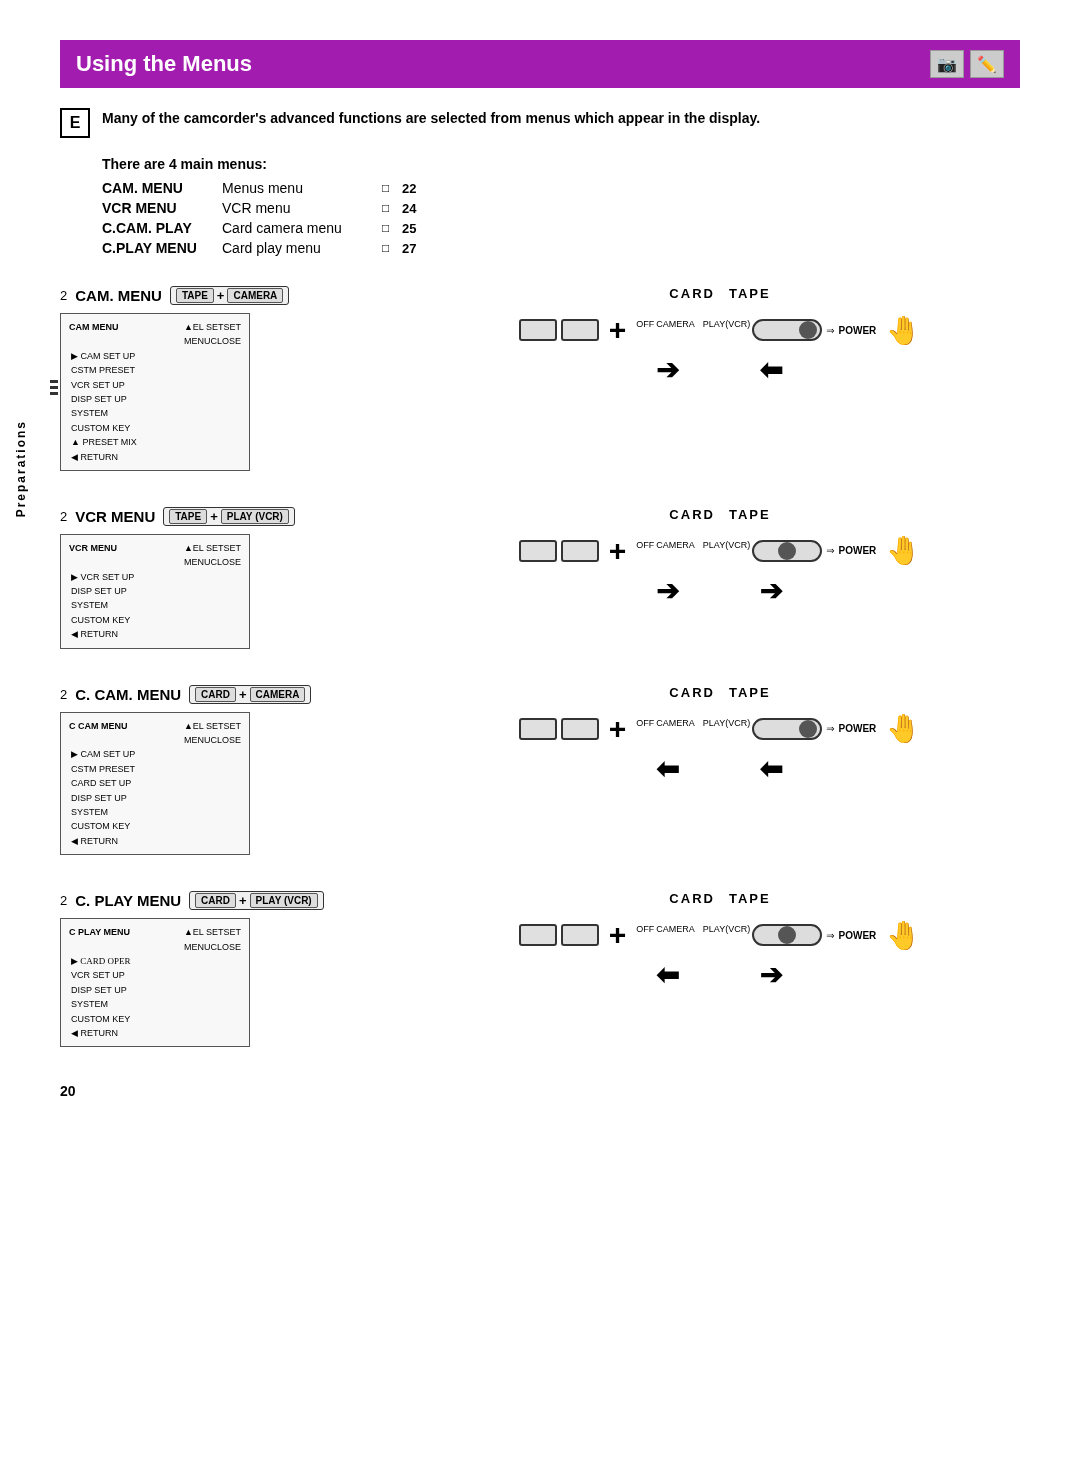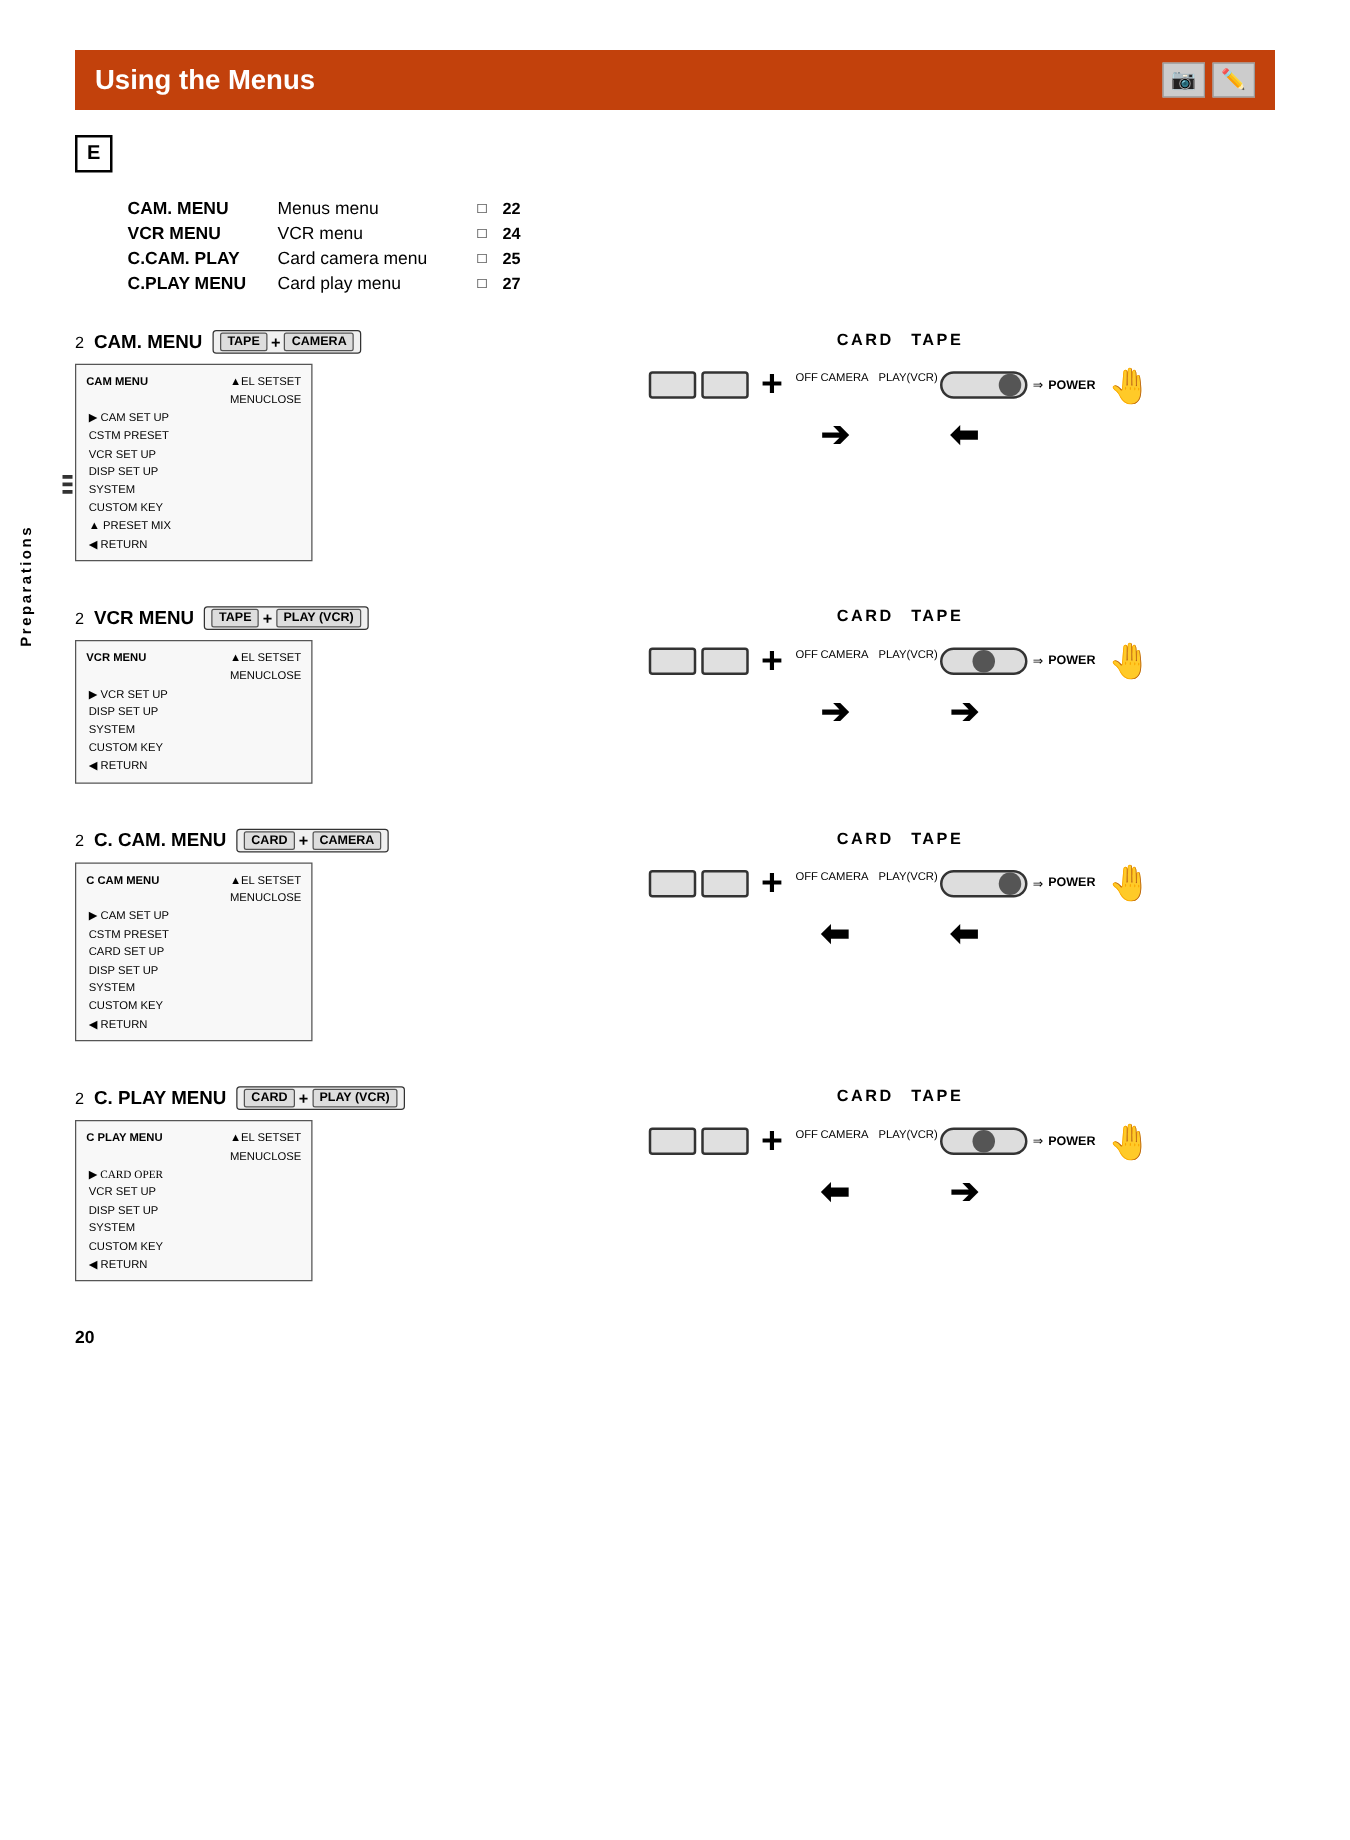--- a/index.html
+++ b/index.html
@@ -16,21 +16,21 @@
       min-height: 1472px;
       padding: 40px 60px;
       position: relative;
     }
 
     
     .page-header {
       display: flex;
       align-items: center;
       justify-content: space-between;
-      background: #c2410c;
+      background: #a21caf;
       color: #fff;
       padding: 10px 16px;
       margin-bottom: 20px;
     }
     .page-header h1 {
       font-size: 22px;
       font-weight: bold;
       color: #fff;
     }
     .header-icons {
@@ -365,23 +365,25 @@
   <div class="page-header">
     <h1>Using the Menus</h1>
     <div class="header-icons">
       <div class="header-icon-box">📷</div>
       <div class="header-icon-box">✏️</div>
     </div>
   </div>
 
   <div class="intro-row">
     <div class="e-badge">E</div>
+    <div class="intro-text">Many of the camcorder's advanced functions are selected from menus which appear in the display.</div>
   </div>
 
   <div class="menu-list">
+    <div class="menu-title">There are 4 main menus:</div>
     <table class="menu-table">
       <tbody id="menu-table-body">
           <tr>
       <td class="col-key">CAM. MENU</td>
       <td class="col-desc">Menus menu</td>
       <td class="col-icon">□</td>
       <td class="col-page">22</td>
     </tr>
           <tr>
       <td class="col-key">VCR MENU</td>

